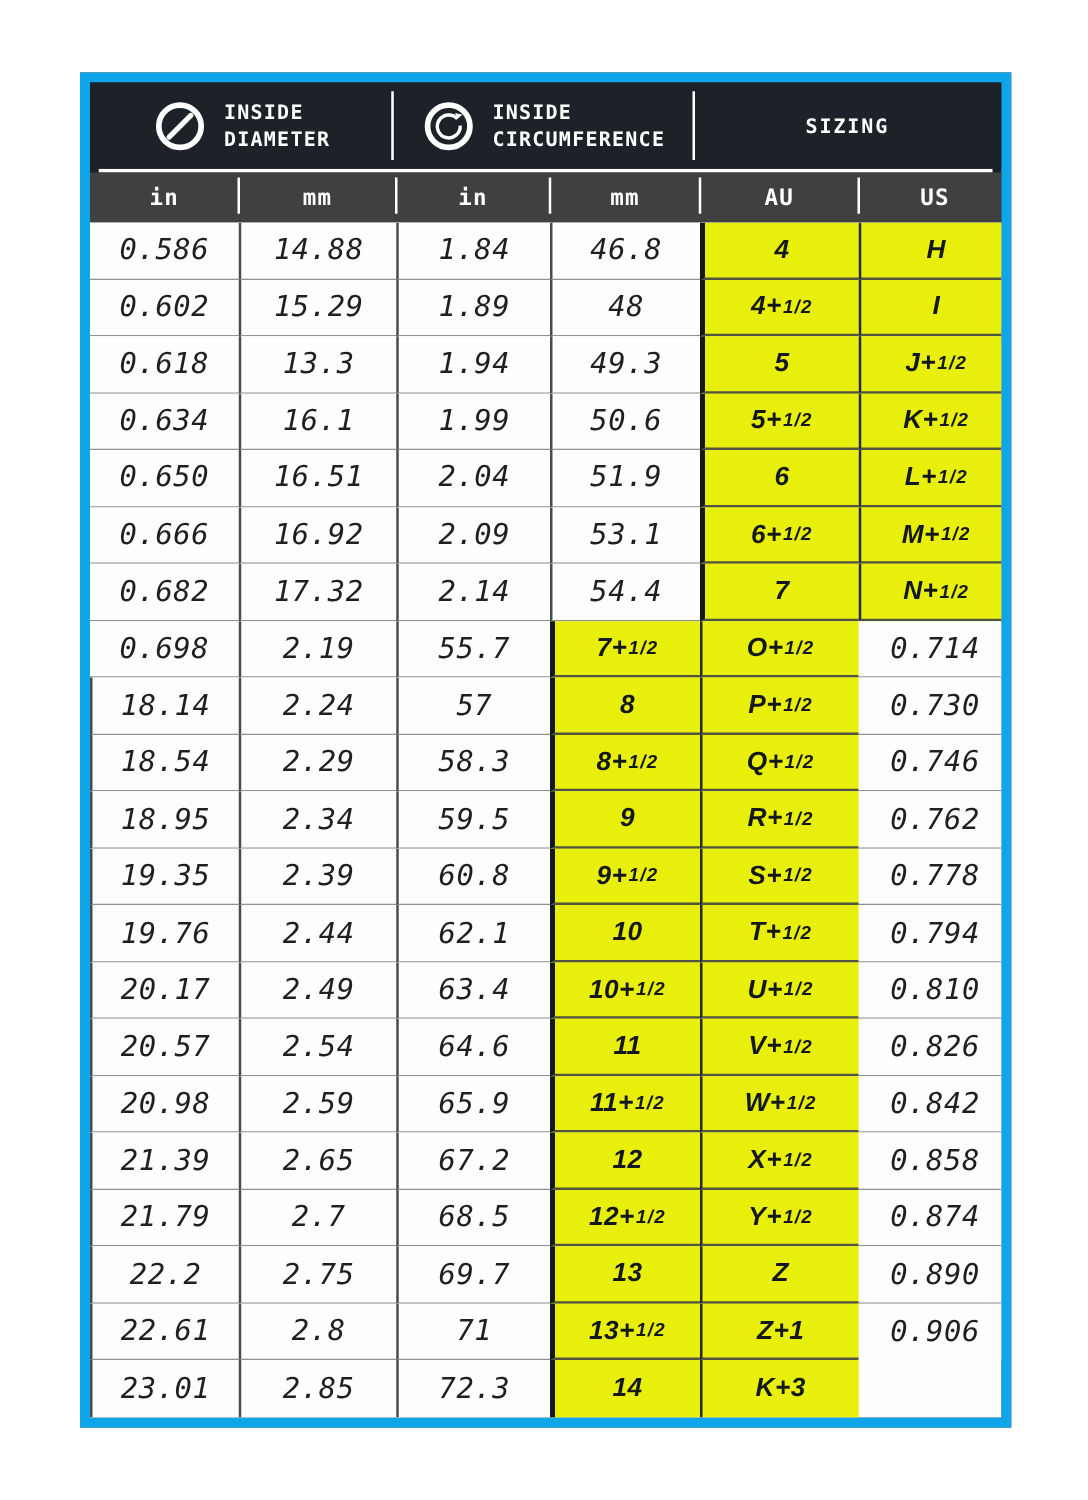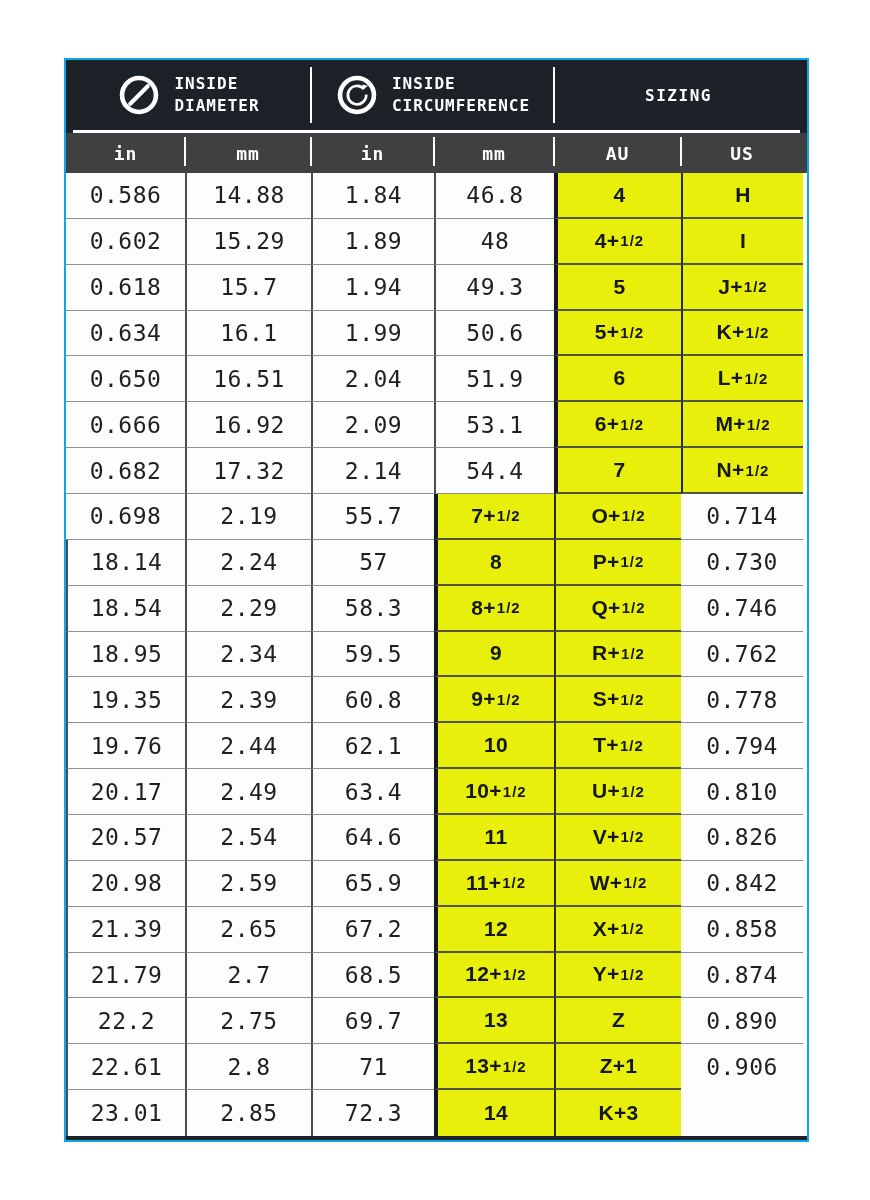--- a/index.html
+++ b/index.html
@@ -3,21 +3,21 @@
 <meta charset="utf-8">
 <style>
   html,body{margin:0;padding:0;}
   body{
     width:870px;height:1200px;background:#ffffff;position:relative;
     font-family:"DejaVu Sans Mono", monospace;
   }
   .stage{position:absolute;inset:0;}
   .tablebox{
     position:absolute;left:64px;top:58px;width:745px;height:1084px;
-    box-sizing:border-box;border:2px solid #0ea5e9;background:#1c2227;
+    box-sizing:border-box;border:8px solid #0ea5e9;background:#1c2227;
     display:flex;flex-direction:column;
   }
   
   .hdr1{height:70px;display:flex;position:relative;background:#1c2227;}
   .sec{box-sizing:border-box;display:flex;align-items:center;justify-content:center;position:relative;color:#fff;}
   .sec1{width:245px;}
   .sec2{width:243px;}
   .sec3{width:249px;}
   .sec2::before,.sec3::before{
     content:"";position:absolute;left:-1px;top:7px;bottom:7px;width:2px;background:#ffffff;
@@ -40,20 +40,21 @@
     color:#ffffff;font-weight:bold;font-size:18px;letter-spacing:1px;
   }
   .h2cell:not(:first-child)::before{
     content:"";position:absolute;left:-1px;top:4px;bottom:7px;width:2px;background:#ffffff;
   }
   
   .grid{
     height:963px;display:grid;background:#fdfdfd;overflow:hidden;
     grid-template-columns:119px 126px 123px 120px 127px 122px;
     grid-template-rows:repeat(21, 1fr);
+    font-style:italic;
   }
   .cell{
     box-sizing:border-box;display:flex;align-items:center;justify-content:center;
     white-space:nowrap;
   }
   .num-cell{
     background:#fdfdfd;color:#1f1f1f;font-size:23px;letter-spacing:0.5px;
     border-bottom:1px solid #919191;
   }
   .col1,.col2,.col3{border-left:2px solid #474c50;}
@@ -128,21 +129,21 @@
         <div class="cell col2 num-cell">1.89</div>
         <div class="cell col3 num-cell">48</div>
         <div class="cell col4 size-cell">
           <span class="sz-main">4+</span>
           <span class="sz-frac">1/2</span>
         </div>
         <div class="cell col5 size-cell">
           <span class="sz-main">I</span>
         </div>
         <div class="cell col0 num-cell">0.618</div>
-        <div class="cell col1 num-cell">15.7</div>
+        <div class="cell col1 num-cell">13.3</div>
         <div class="cell col2 num-cell">1.94</div>
         <div class="cell col3 num-cell">49.3</div>
         <div class="cell col4 size-cell">
           <span class="sz-main">5</span>
         </div>
         <div class="cell col5 size-cell">
           <span class="sz-main">J+</span>
           <span class="sz-frac">1/2</span>
         </div>
         <div class="cell col0 num-cell">0.634</div>

